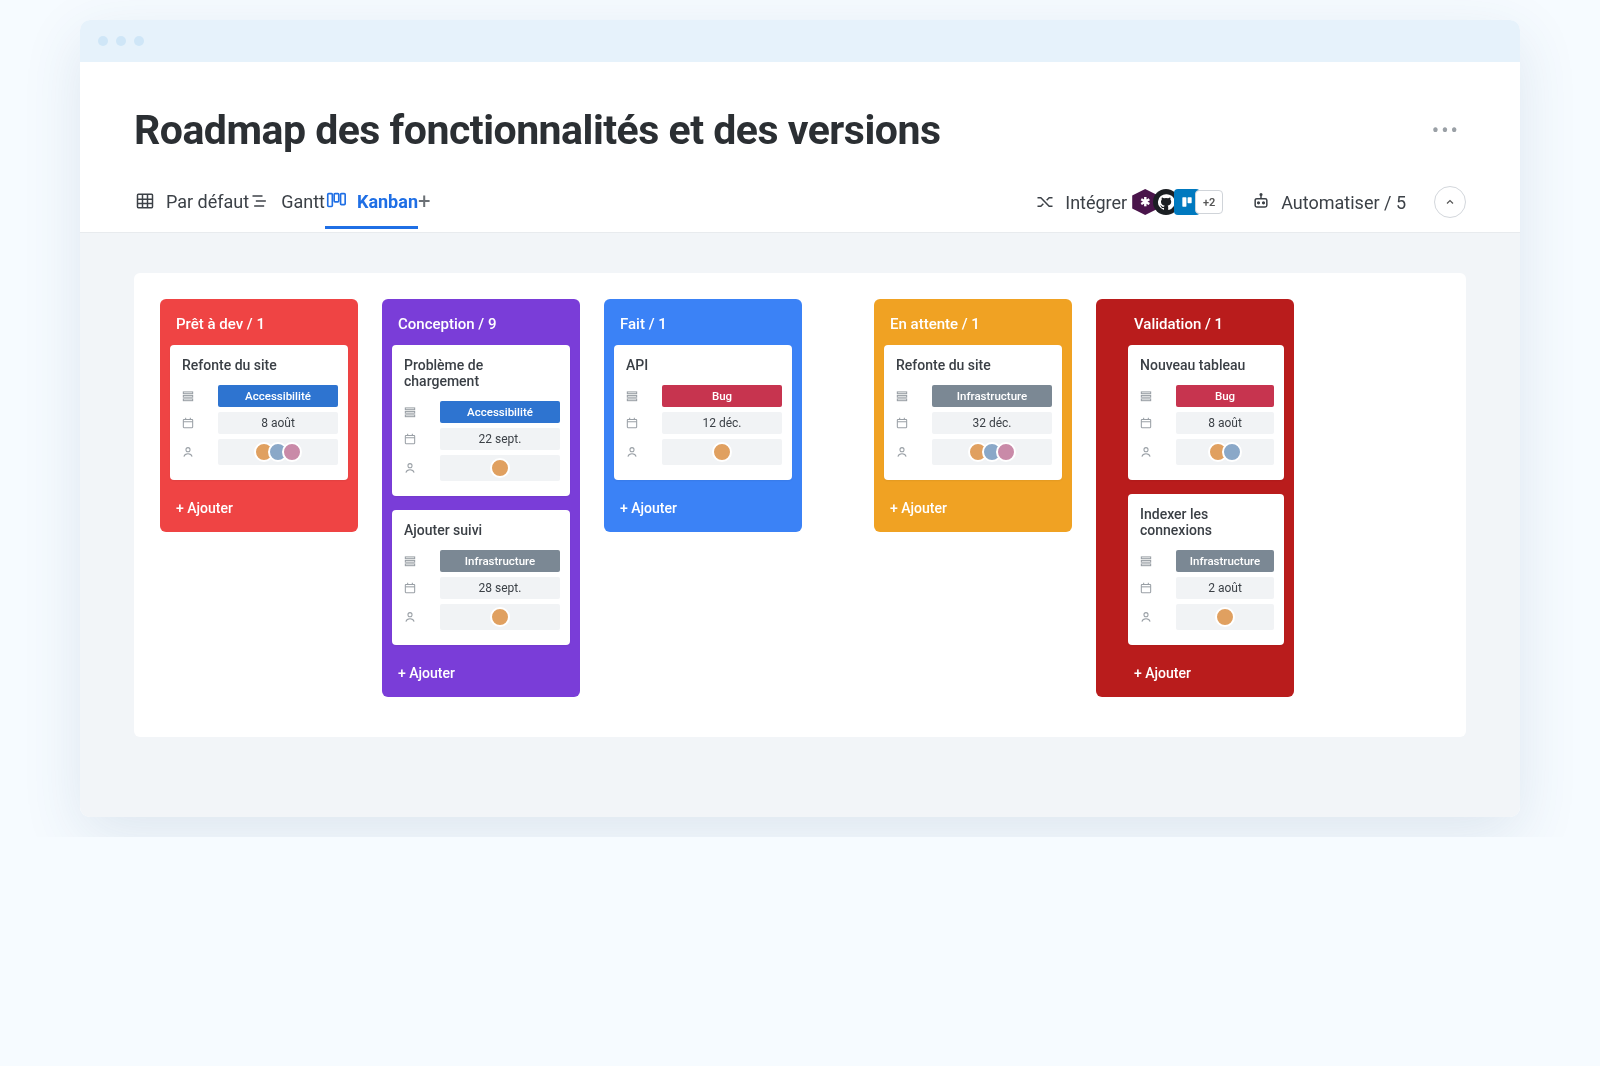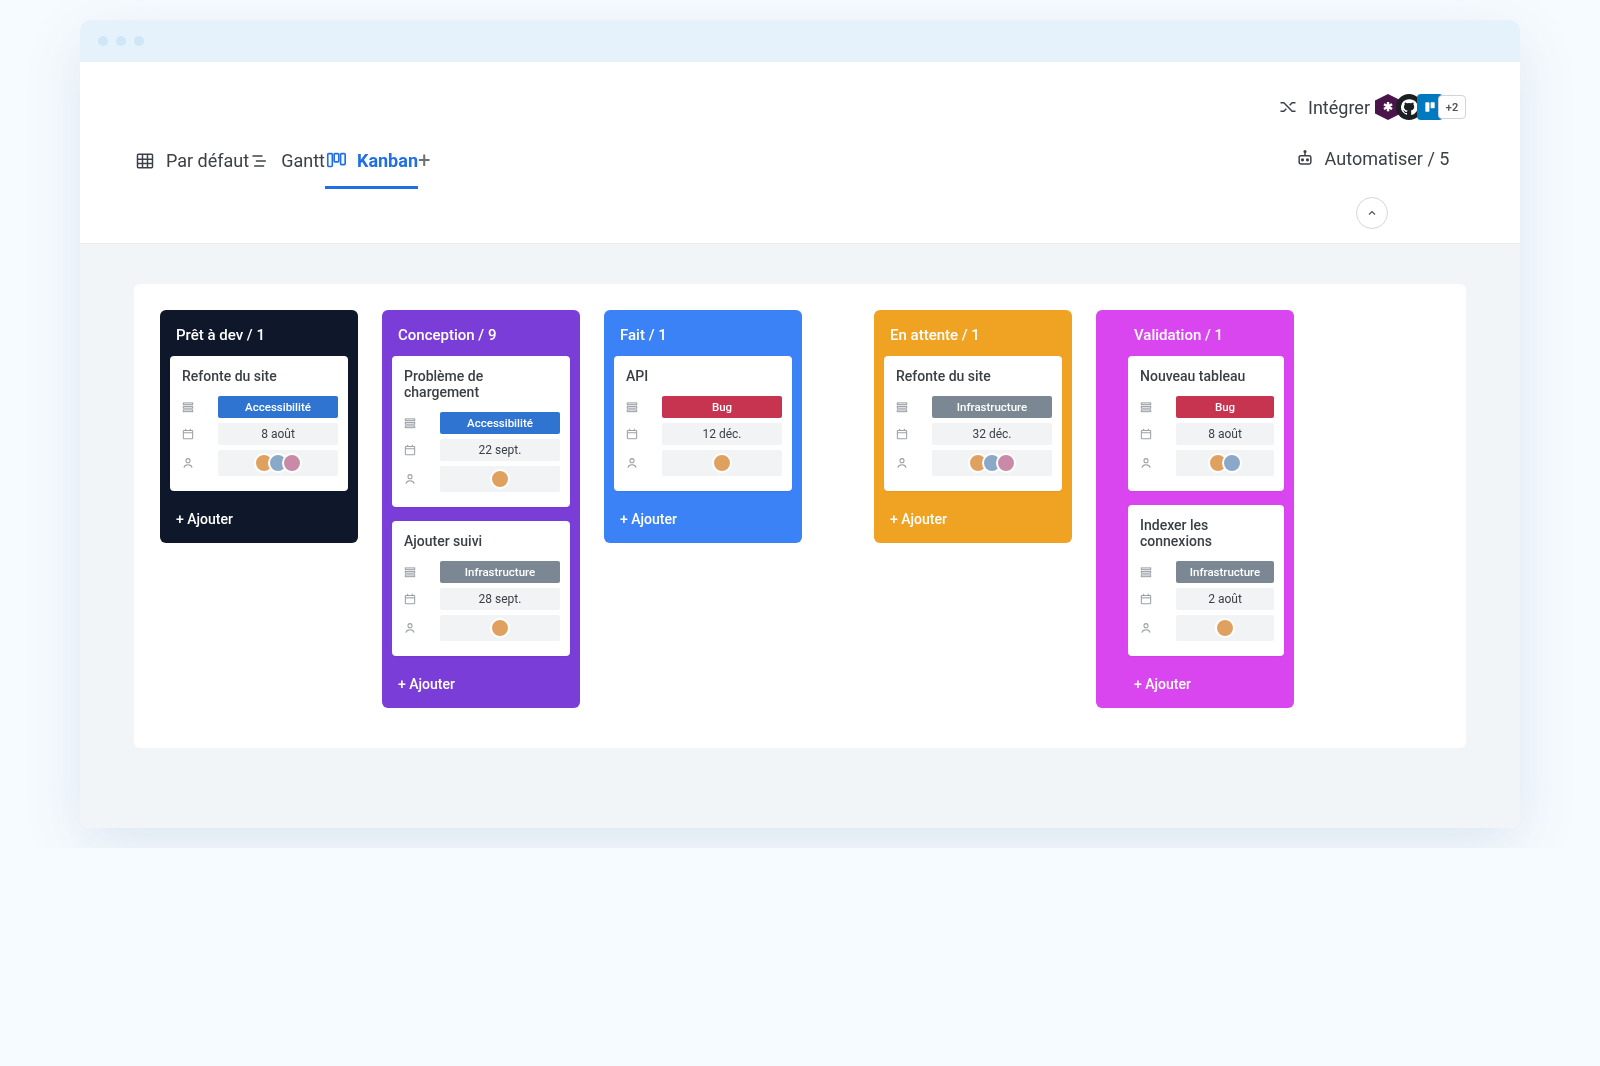--- a/index.html
+++ b/index.html
@@ -60,21 +60,20 @@
   .tab .tab-icn { width:22px; height:22px; display:flex; align-items:center; justify-content:center; }
   .tab svg { stroke: currentColor; }
   .tab.add { color:#6b7075; font-size:22px; }
   .spacer { flex:1; }
   .rhs {
     display:flex;
     align-items:center;
     gap:28px;
     padding-bottom:14px;
     color:#3c4147;
-    flex-direction:column;
   }
   .rhs-group { display:flex; align-items:center; gap:10px; }
   .int-icons { display:flex; align-items:center; }
   .int-icons .hex {
     width:26px;height:26px;display:flex;align-items:center;justify-content:center;
     font-size:12px;font-weight:600;color:#fff;margin-left:-5px;position:relative;
   }
   .hex.slack  { background:#4a154b; clip-path: polygon(50% 0,100% 25%,100% 75%,50% 100%,0 75%,0 25%); }
   .hex.github { background:#1b1f23; border-radius:50%; }
   .hex.trello { background:#0079bf; border-radius:4px; }
@@ -147,37 +146,41 @@
   .avatar.a1{background:#e0a060;}
   .avatar.a2{background:#8aa8c8;}
   .avatar.a3{background:#c98aa8;}
   .add-card {
     font-size:14px;
     font-weight:500;
     padding:6px 6px 2px;
     cursor:pointer;
     color:inherit;
   }
-  .col.blue   { background:#0f172a; }
+  .col.blue   { background:#ef4444; }
   .col.purple { background:#7a3dd8; }
   .col.green  { background:#3b82f6; }
   .col.amber  { background:#f0a223;margin-left:48px; }
-  .col.orange { background:#d946ef;padding-left:32px; }
+  .col.orange { background:#b91c1c;padding-left:32px; }
   svg { display:block; }
 </style>
 </head>
 <body>
 
 <div class="browser-frame">
   <div class="title-bar">
     <span class="dot"></span>
     <span class="dot"></span>
     <span class="dot"></span>
   </div>
 
+  <div class="header">
+    <h1>Roadmap des fonctionnalités et des versions</h1>
+    <div class="more-dots">•••</div>
+  </div>
 
   <div class="toolbar">
     <div class="tab">
       <span class="tab-icn">
         <svg width="20" height="20" viewBox="0 0 24 24" fill="none" stroke-width="1.8">
             <rect x="3" y="4" width="18" height="16" rx="1"></rect>
             <line x1="3" y1="10" x2="21" y2="10"></line>
             <line x1="3" y1="15" x2="21" y2="15"></line>
             <line x1="9" y1="4" x2="9" y2="20"></line>
             <line x1="15" y1="4" x2="15" y2="20"></line>

